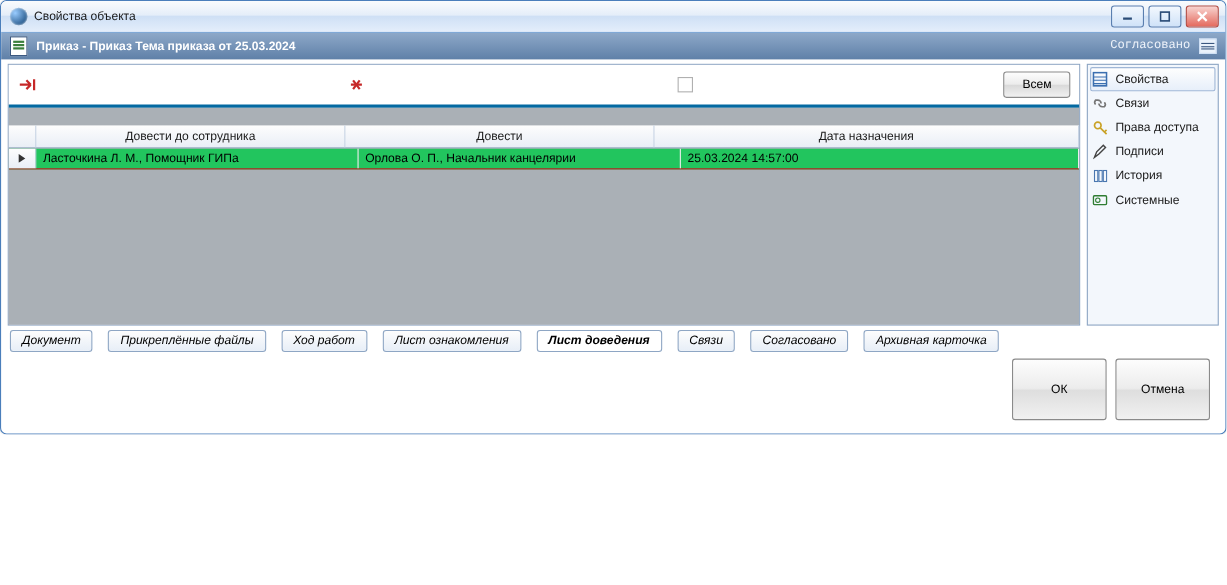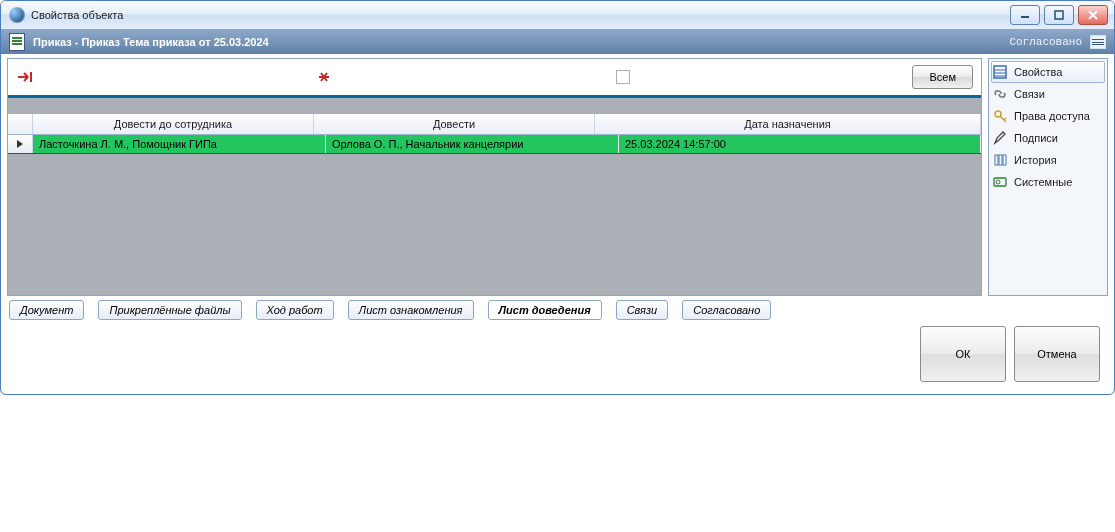--- a/index.html
+++ b/index.html
@@ -212,20 +212,21 @@
     </div>
 
     <div class="tabstrip">
       <div class="tab">Документ</div>
       <div class="tab">Прикреплённые файлы</div>
       <div class="tab">Ход работ</div>
       <div class="tab">Лист ознакомления</div>
       <div class="tab active">Лист доведения</div>
       <div class="tab">Связи</div>
       <div class="tab">Согласовано</div>
+      <div class="tab">Архивная карточка</div>
     </div>
 
     <div class="footer">
       <div class="btn-std">
         <span>ОК</span>
       </div>
       <div class="btn-std">
         <span>Отмена</span>
       </div>
     </div>

